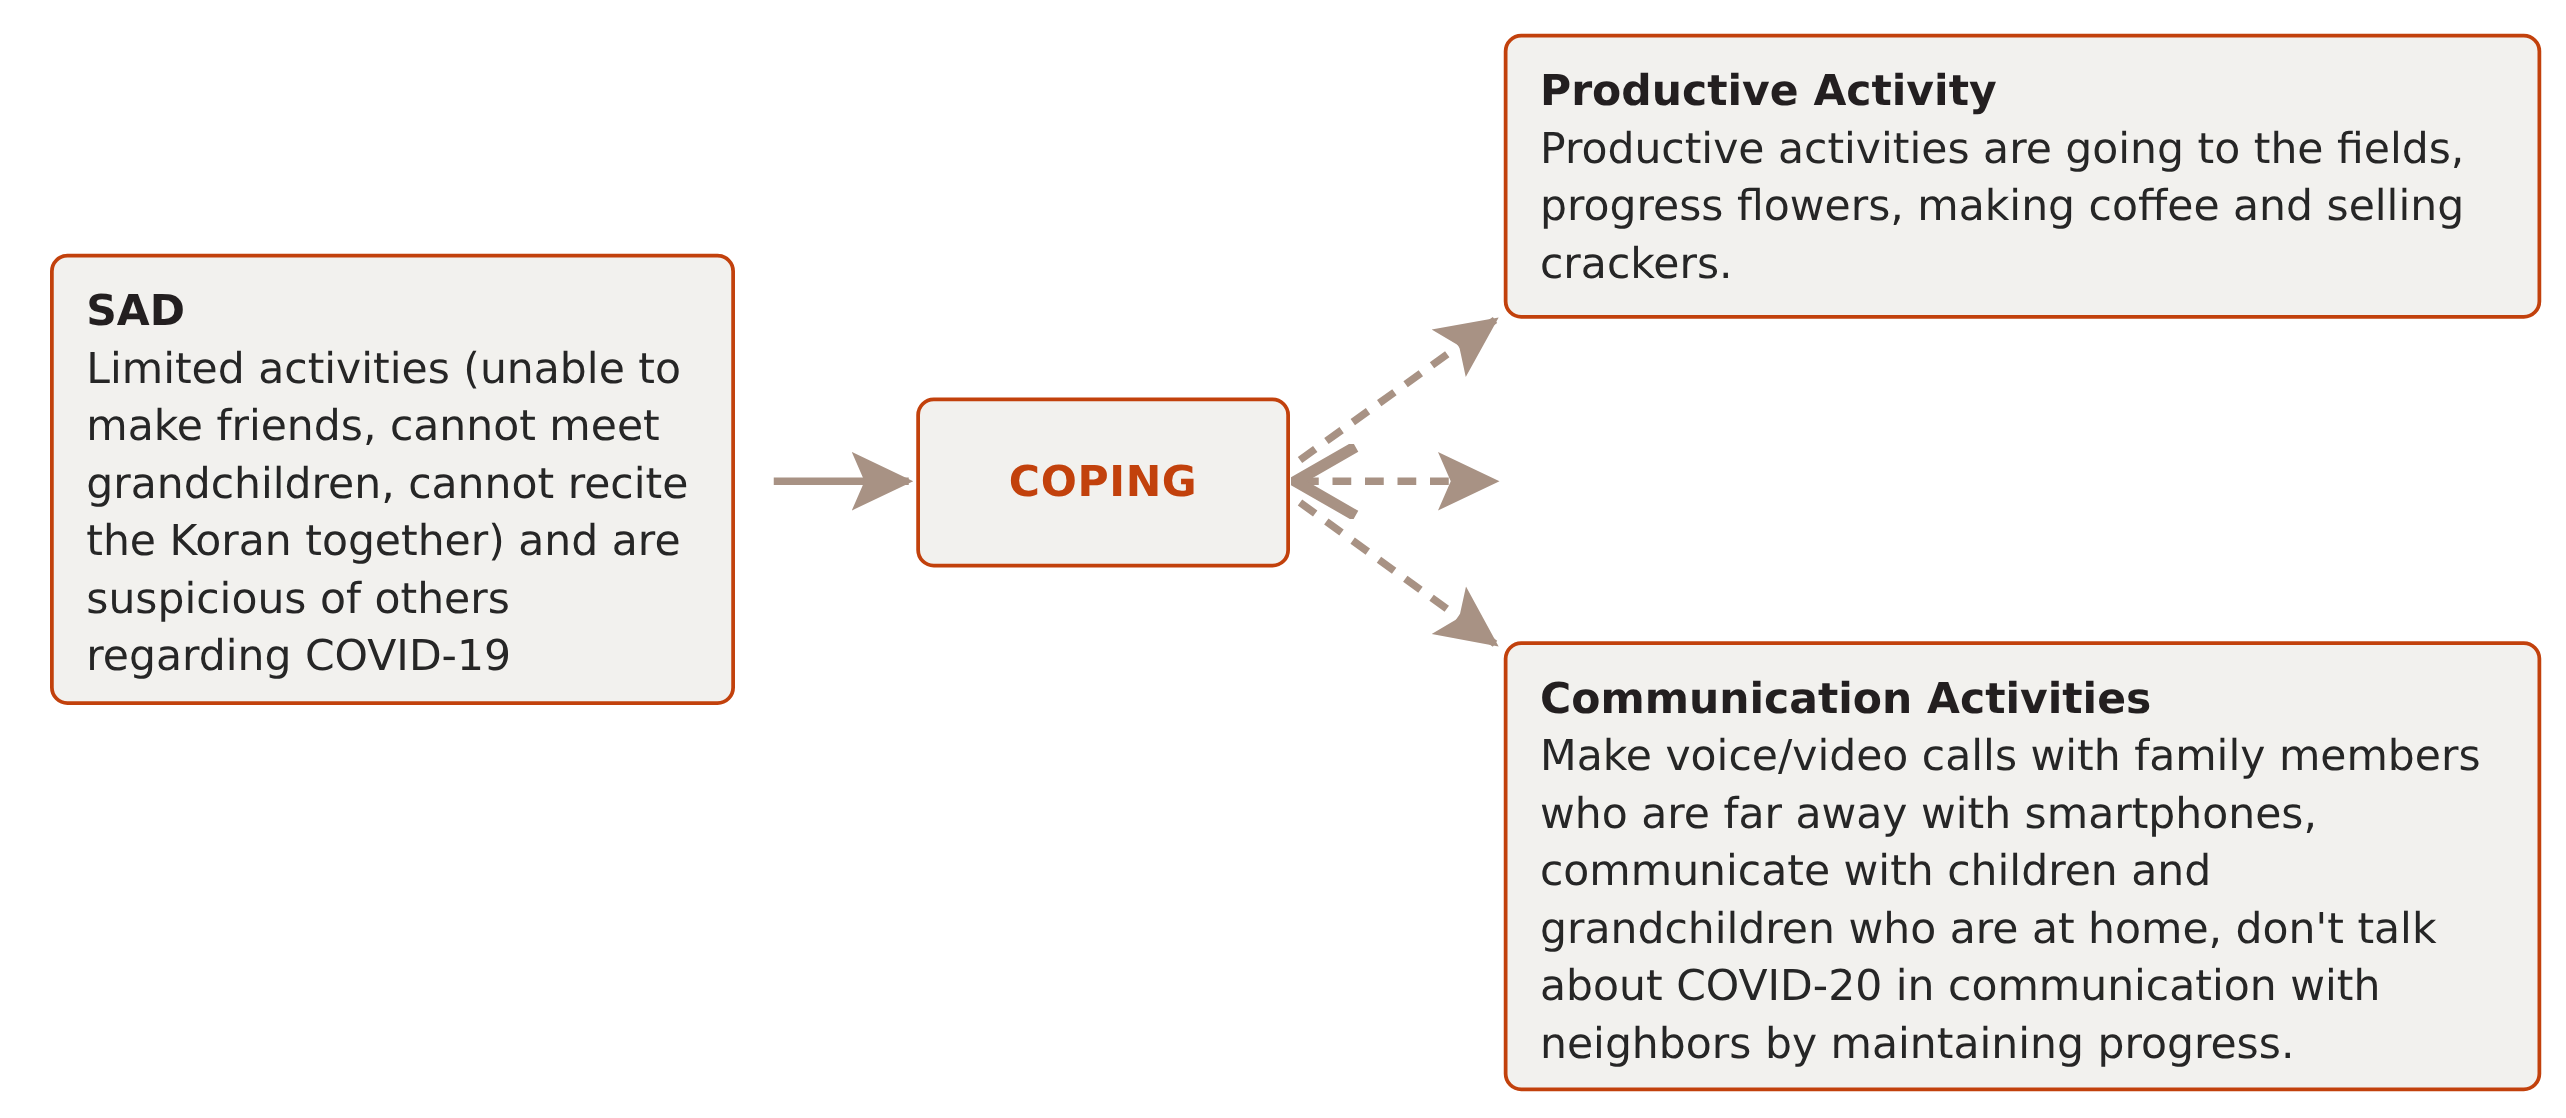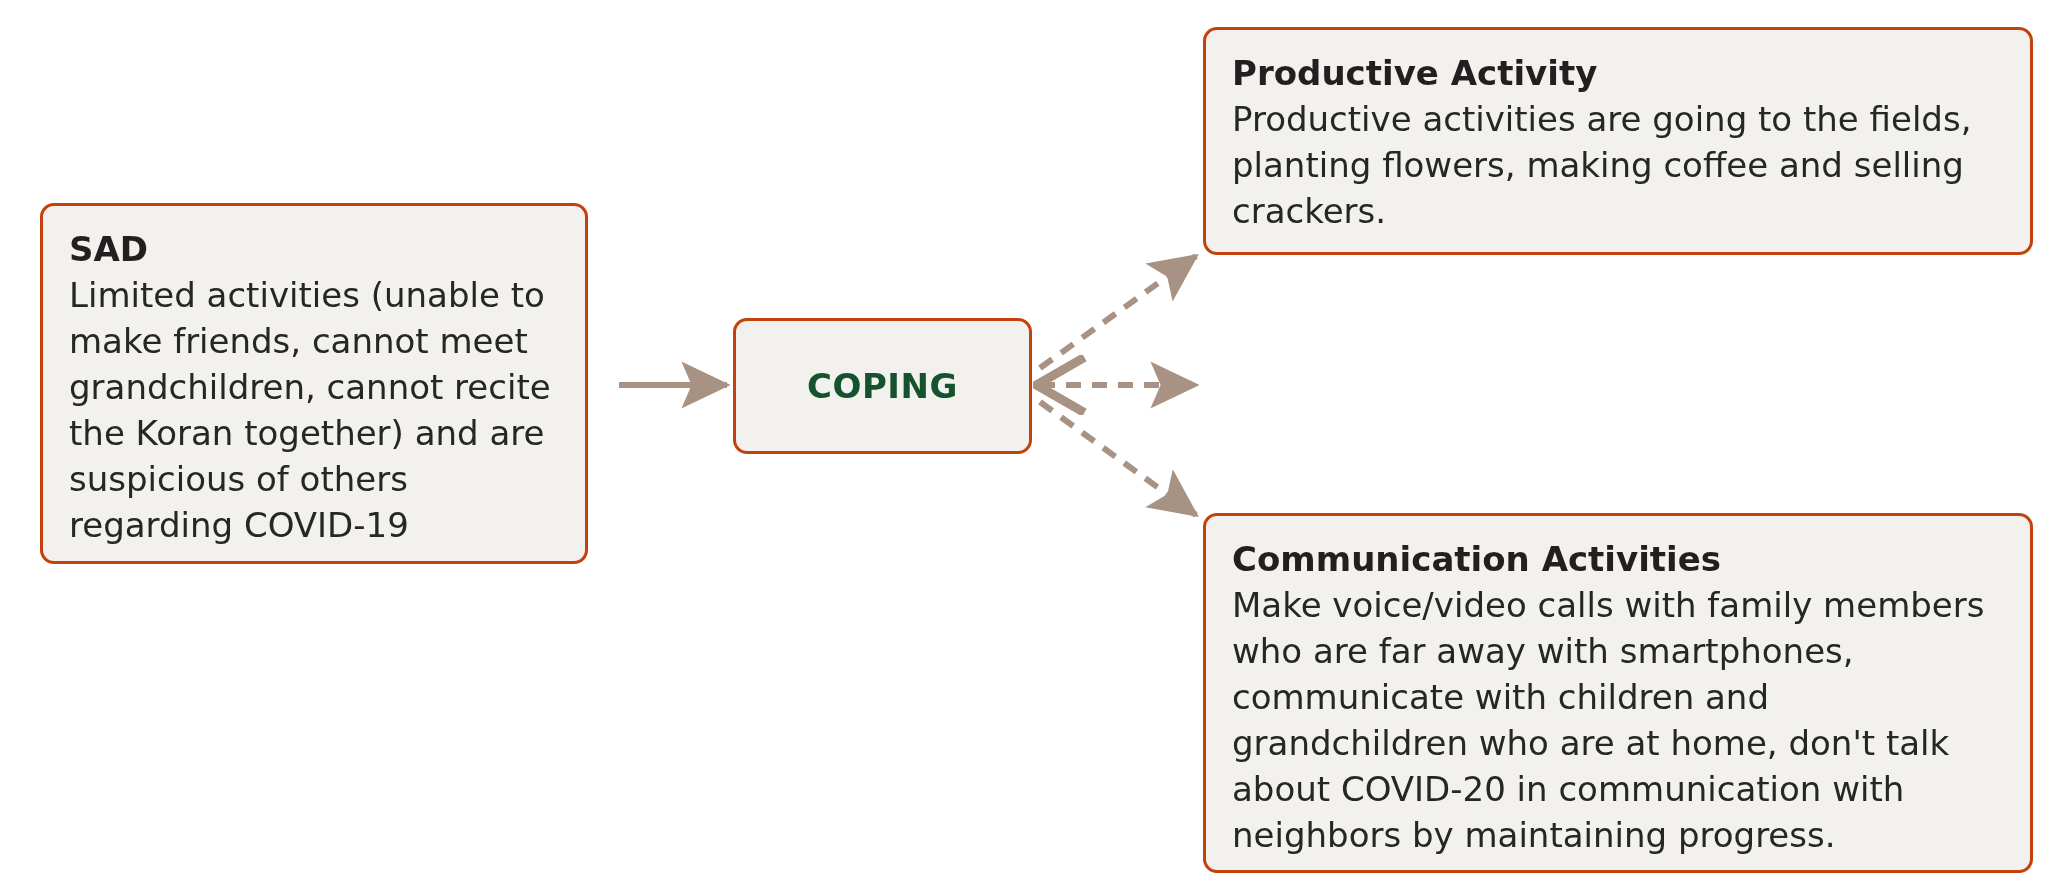--- a/index.html
+++ b/index.html
@@ -50,21 +50,21 @@
     font-weight: normal;
   }
   
   #node-sad      { left: 27px;   top: 203px; width: 548px;  height: 361px; margin-left: 13px; }
   #node-coping   { left: 733px;  top: 318px; width: 299px;  height: 136px;
                    display: flex; align-items: center; justify-content: center; }
   #node-coping .coping-label {
     font-weight: bold;
     font-size: 34px;
     letter-spacing: 0.5px;
-    color: #14532d;
+    color: #c2410c;
   }
   #node-productive     { left: 1203px; top: 27px;  width: 830px; height: 228px; }
   #node-religious      { left: 1203px; top: 316px; width: 830px; height: 139px; }
   #node-communication  { left: 1203px; top: 513px; width: 830px; height: 360px; }
 </style>
 </head>
 <body>
 
 <div id="canvas">
 
@@ -94,21 +94,21 @@
     </div>
   </div>
 
   <div class="node" id="node-coping">
     <div class="coping-label">COPING</div>
   </div>
 
   <div class="node" id="node-productive">
     <div class="inner">
       <div class="node-title">Productive Activity</div>
-      <div class="node-body">Productive activities are going to the fields, planting flowers, making coffee and selling crackers.</div>
+      <div class="node-body">Productive activities are going to the fields, progress flowers, making coffee and selling crackers.</div>
     </div>
   </div>
 
 
   <div class="node" id="node-communication">
     <div class="inner">
       <div class="node-title">Communication Activities</div>
       <div class="node-body">Make voice/video calls with family members who are far away with smartphones, communicate with children and grandchildren who are at home, don't talk about COVID-20 in communication with neighbors by maintaining progress.</div>
     </div>
   </div>

